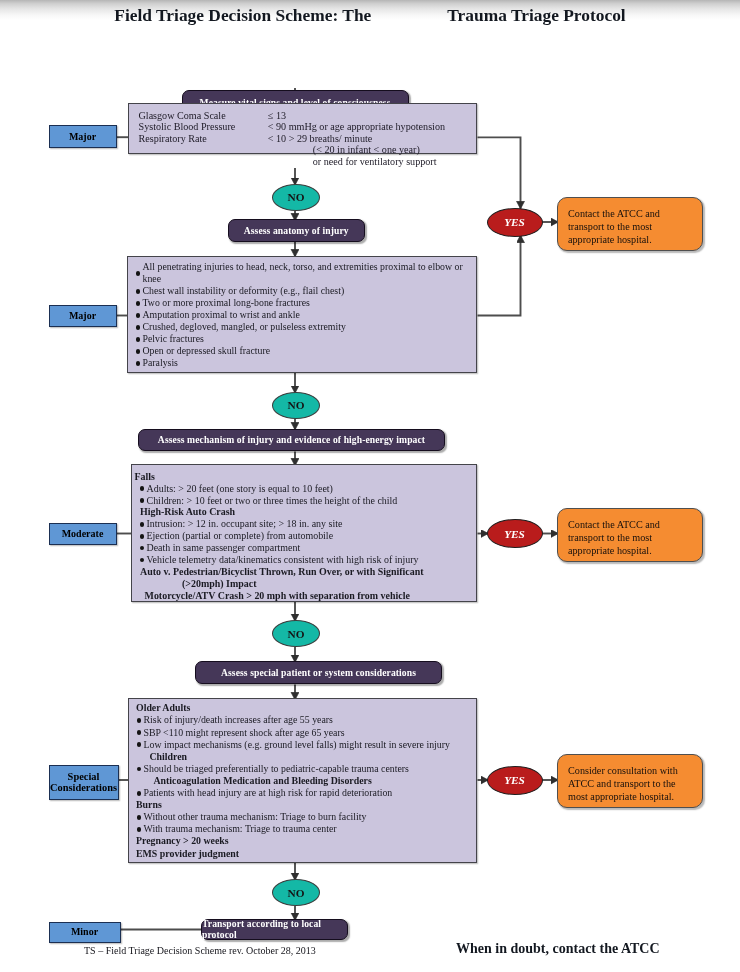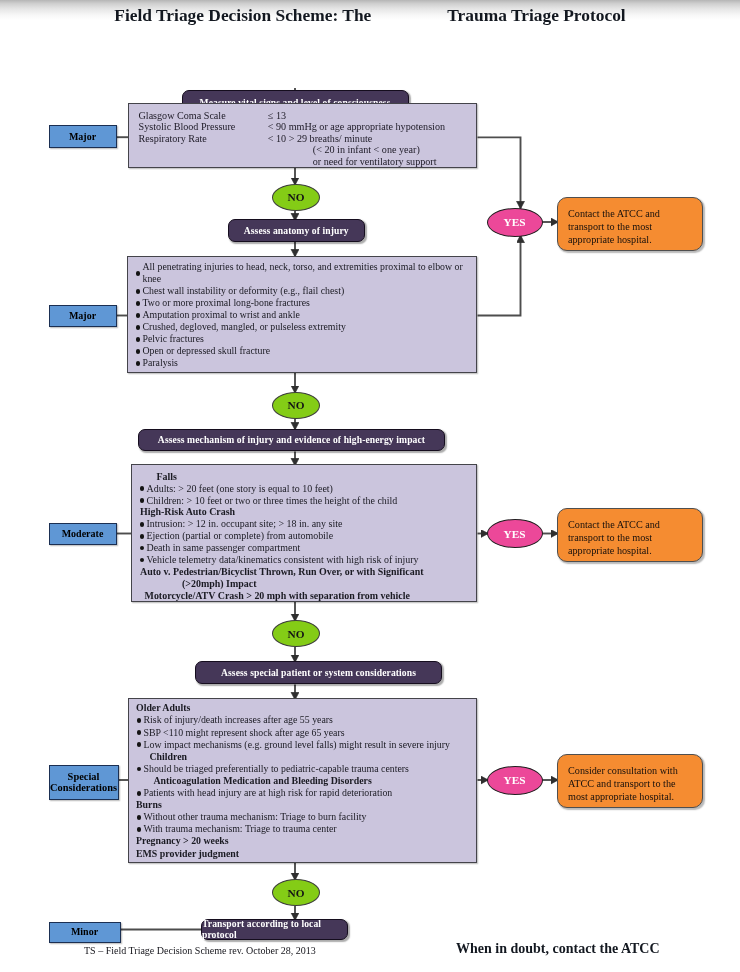--- a/index.html
+++ b/index.html
@@ -19,22 +19,22 @@
        box-shadow:1.2px 1.2px 1.3px rgba(0,0,0,0.33);letter-spacing:0.1px;}
 
   .lav{background:#cbc5dd;border:1.4px solid #44444a;
        box-shadow:1.3px 1.3px 1.3px rgba(0,0,0,0.28);color:#1a1a22;}
 
   .blue{background:#5f97d5;border:1.6px solid #1b2f52;display:flex;align-items:center;
         justify-content:center;font-weight:bold;color:#000;text-align:center;
         box-shadow:1.3px 1.3px 1.3px rgba(0,0,0,0.28);line-height:1.12;}
 
   .ell{border-radius:50%;display:flex;align-items:center;justify-content:center;font-weight:bold;}
-  .no{background:#84cc16;border:1.7px solid #3c3c3c;color:#151515;}
-  .yes{background:#ec4899;border:1.7px solid #1f1f1f;color:#fff;}
+  .no{background:#14b8a6;border:1.7px solid #3c3c3c;color:#151515;}
+  .yes{background:#b91c1c;border:1.7px solid #1f1f1f;color:#fff;font-style:italic;}
 
   .orange{background:#f58c31;border:1.7px solid #4f4f4f;border-radius:10px;color:#17100c;
           box-shadow:1.3px 1.3px 1.4px rgba(0,0,0,0.28);}
 
   svg.conn{position:absolute;left:0;top:0;width:740px;height:972px;pointer-events:none;}
 
   .ftl{position:absolute;font-size:10px;color:#15151b;white-space:nowrap;}
   .ftr{position:absolute;font-size:14px;font-weight:bold;color:#131820;white-space:nowrap;}
 
   
@@ -90,21 +90,21 @@
   </svg>
 
   <div class="node bar" style="left:181.5px;top:64px;width:227px;height:24.5px;font-size:9.6px;margin-top:26px;">
     <span>Measure vital signs and level of consciousness</span>
   </div>
 
   <div class="node blue" style="left:48.5px;top:125px;width:68px;height:22.5px;font-size:10px;">
     <span>Major</span>
   </div>
 
-  <div class="node lav" style="left:127.5px;top:103px;width:349px;height:65px;">
+  <div class="node lav" style="left:127.5px;top:103px;width:349px;height:51px;">
     <div class="crit" style="left:10px;top:5.5px;">
       <div class="r">
           <span class="l">Glasgow Coma Scale</span>
           <span>≤ 13</span>
         </div>
       <div class="r">
           <span class="l">Systolic Blood Pressure</span>
           <span>&lt; 90 mmHg or age appropriate hypotension</span>
         </div>
       <div class="r">
@@ -162,21 +162,21 @@
   <div class="node bar" style="left:138px;top:428.5px;width:307px;height:22.8px;font-size:9.6px;">
     <span>Assess mechanism of injury and evidence of high-energy impact</span>
   </div>
 
   <div class="node blue" style="left:48.5px;top:522.5px;width:68px;height:22.5px;font-size:10px;">
     <span>Moderate</span>
   </div>
 
   <div class="node lav" style="left:130.5px;top:464px;width:346px;height:138px;overflow:hidden;">
     <div style="font-size:9.96px;line-height:11.9px;padding:5.7px 0 0 0;">
-      <div class="hd" style="padding-left:25px">Falls</div>
+      <div class="hd" style="padding-left:3px">Falls</div>
       <ul class="bl">
         <li>Adults: &gt; 20 feet (one story is equal to 10 feet)</li>
         <li>Children: &gt; 10 feet or two or three times the height of the child</li>
       </ul>
       <div class="hd" style="padding-left:8.5px">High-Risk Auto Crash</div>
       <ul class="bl">
         <li>Intrusion: &gt; 12 in. occupant site; &gt; 18 in. any site</li>
         <li>Ejection (partial or complete) from automobile</li>
         <li>Death in same passenger compartment</li>
         <li>Vehicle telemetry data/kinematics consistent with high risk of injury</li>

